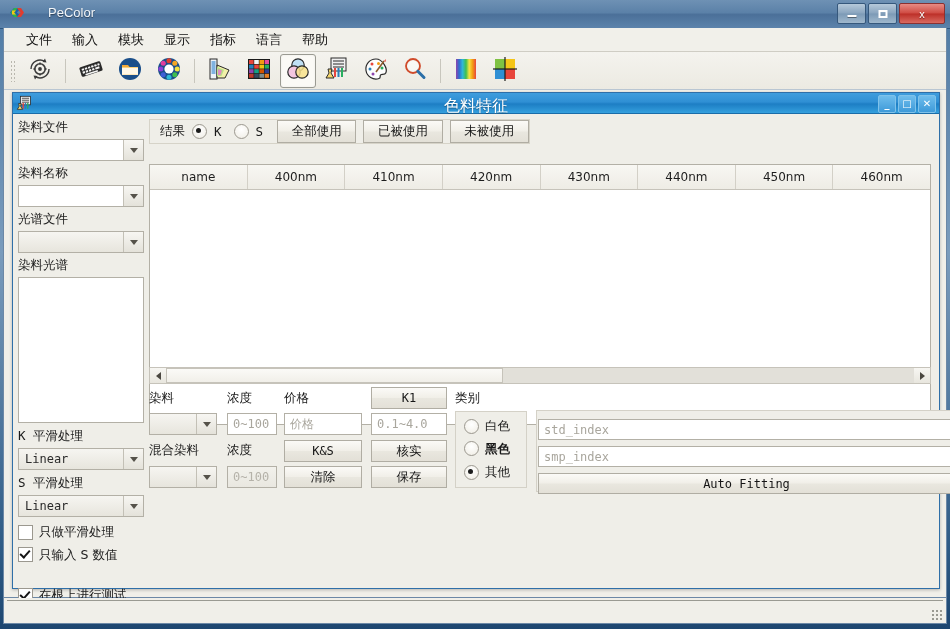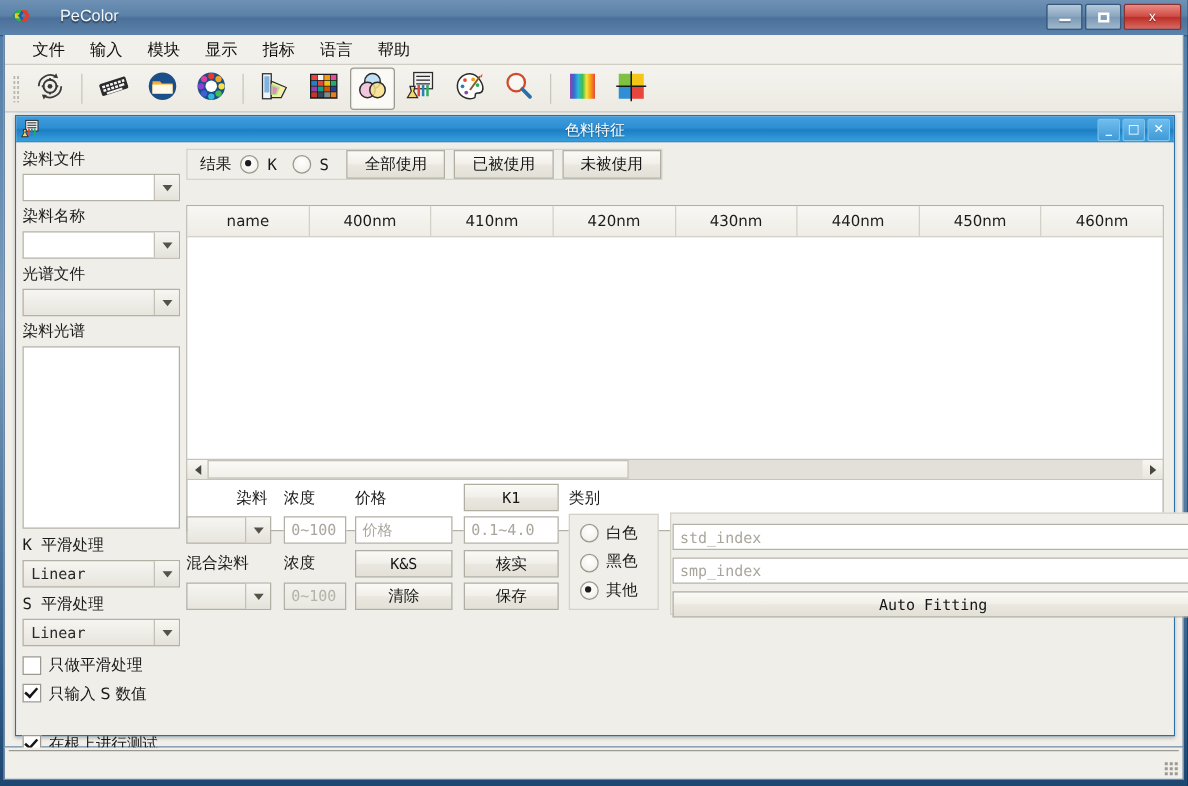--- a/index.html
+++ b/index.html
@@ -78,21 +78,21 @@
     box-shadow:0 1px 3px rgba(0,0,0,.25);
   }
   .mdi-title{
     height:21px;width:100%;
     background:linear-gradient(180deg,#3f9ddd 0%,#2f8fd4 45%,#1d7ec4 55%,#35a0de 100%);
     position:relative;box-sizing:border-box;border-bottom:1px solid #1a6ca8;
   }
   .mdi-icon{position:absolute;left:3px;top:2px;width:17px;height:17px;}
   .mdi-title-text{
     position:absolute;left:0;right:0;top:3px;text-align:center;color:#fff;
-    font-size:12px;font-family:"DejaVu Sans",sans-serif;
+    font-size:16px;font-family:"DejaVu Sans",sans-serif;
     text-shadow:0 1px 1px rgba(0,0,0,.35);
   }
   .mdi-btns{position:absolute;right:3px;top:2px;display:flex;gap:2px;}
   .mdi-wb{width:16px;height:16px;border:1px solid #7fc2ea;border-radius:2px;
     background:linear-gradient(180deg,#6fbdec 0%,#3e9ad9 100%);
     position:relative;cursor:default;}
   .mdi-wb .g{position:absolute;left:50%;top:50%;transform:translate(-50%,-50%);
     color:#fff;font-size:10px;font-weight:bold;line-height:1;
     font-family:"DejaVu Sans",sans-serif;}
   .mdi-body{position:absolute;left:0;top:21px;right:0;bottom:0;
@@ -527,21 +527,21 @@
           <div class="scroll-track">
             <div class="scroll-thumb" id="hthumb" style="width: 45%;"></div>
           </div>
           <div class="scroll-arrow">
               <i class="tri-right"></i>
             </div>
         </div>
 
         <div style="position:absolute;left:136px;top:276px;">
 
-          <div style="position:absolute;left:0;top:0;margin-left:40px;" class="lbl">染料</div>
+          <div style="position:absolute;left:0;top:0;" class="lbl">染料</div>
           <div style="position:absolute;left:78px;top:0;" class="lbl">浓度</div>
           <div style="position:absolute;left:135px;top:0;" class="lbl">价格</div>
 
           <div class="btn mono" style="position:absolute;left:222px;top:-3px;width:76px;height:22px;">K1</div>
 
           <div class="combo gray" style="position:absolute;left:0;top:23px;width:68px;">
             <span class="ctext"></span>
             <span class="arrow">
                 <i class="tri-down"></i>
               </span>
@@ -566,21 +566,21 @@
           <div class="btn" style="position:absolute;left:222px;top:76px;width:76px;height:22px;">保存</div>
         </div>
 
         <div style="position:absolute;left:442px;top:276px;">
           <div class="lbl">类别</div>
           <div class="groupbox" style="width:72px;height:77px;margin-top:4px;padding:6px 0 0 8px;box-sizing:border-box;">
             <div style="display:flex;align-items:center;gap:6px;margin-bottom:6px;">
               <span class="radio"></span>
               <span class="lbl">白色</span>
             </div>
-            <div style="display:flex;align-items:flex-end;gap:6px;margin-bottom:6px;">
+            <div style="display:flex;align-items:flex-start;gap:6px;margin-bottom:6px;font-weight:bold;">
               <span class="radio"></span>
               <span class="lbl">黑色</span>
             </div>
             <div style="display:flex;align-items:center;gap:6px;">
               <span class="radio on"></span>
               <span class="lbl">其他</span>
             </div>
           </div>
         </div>
 

